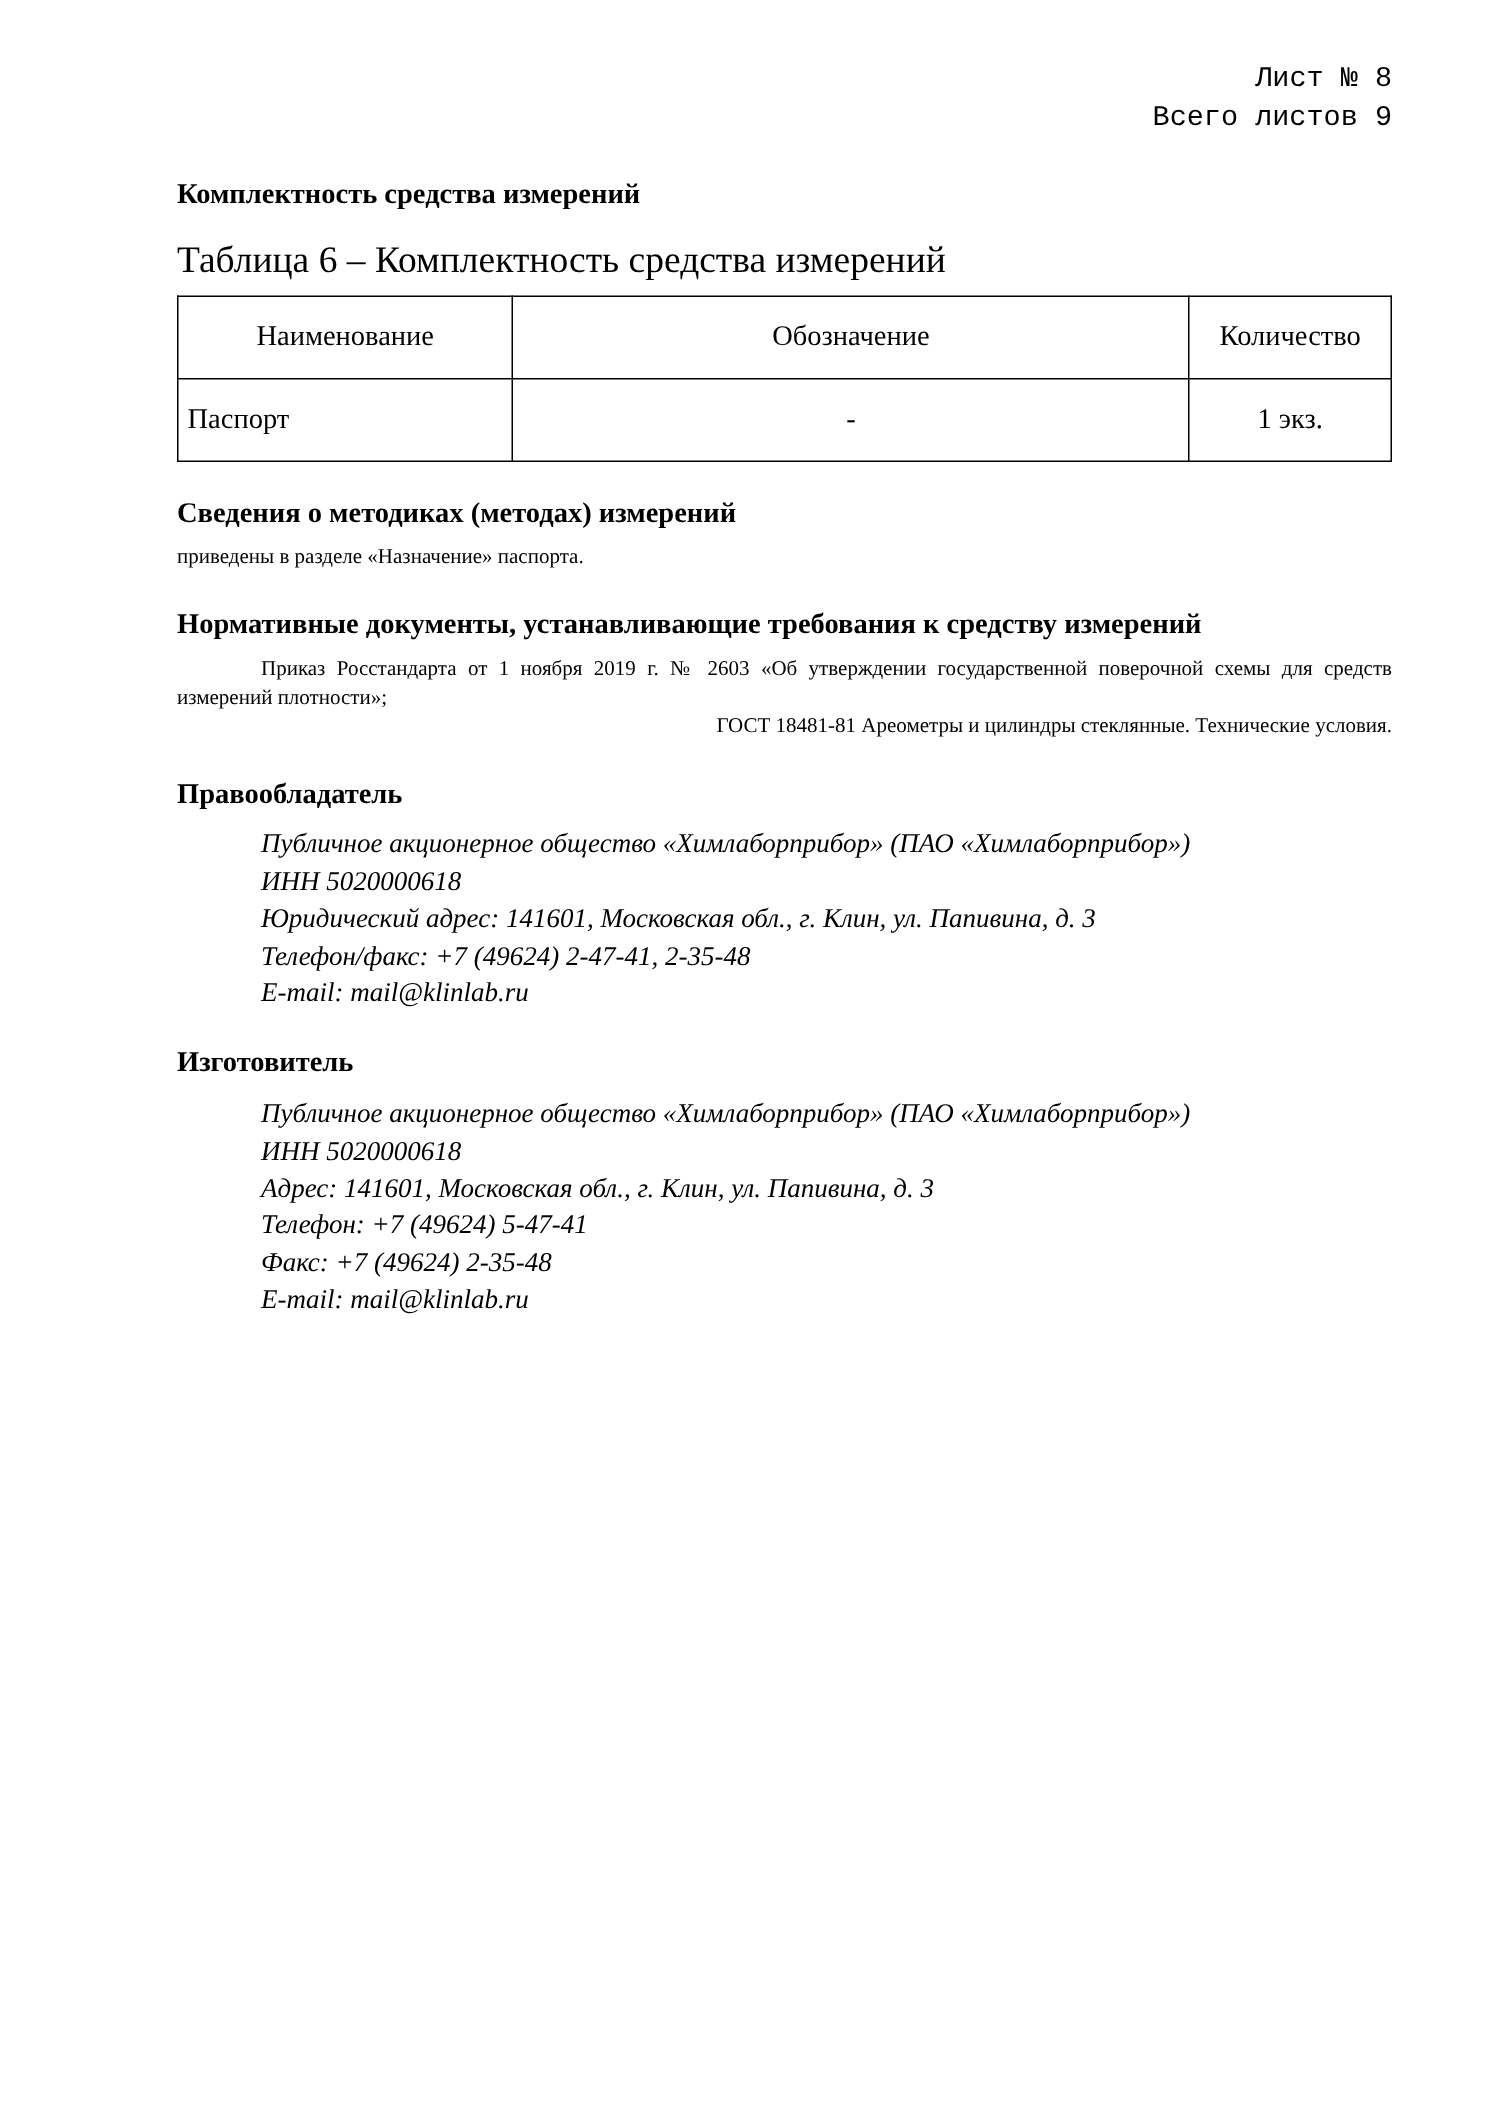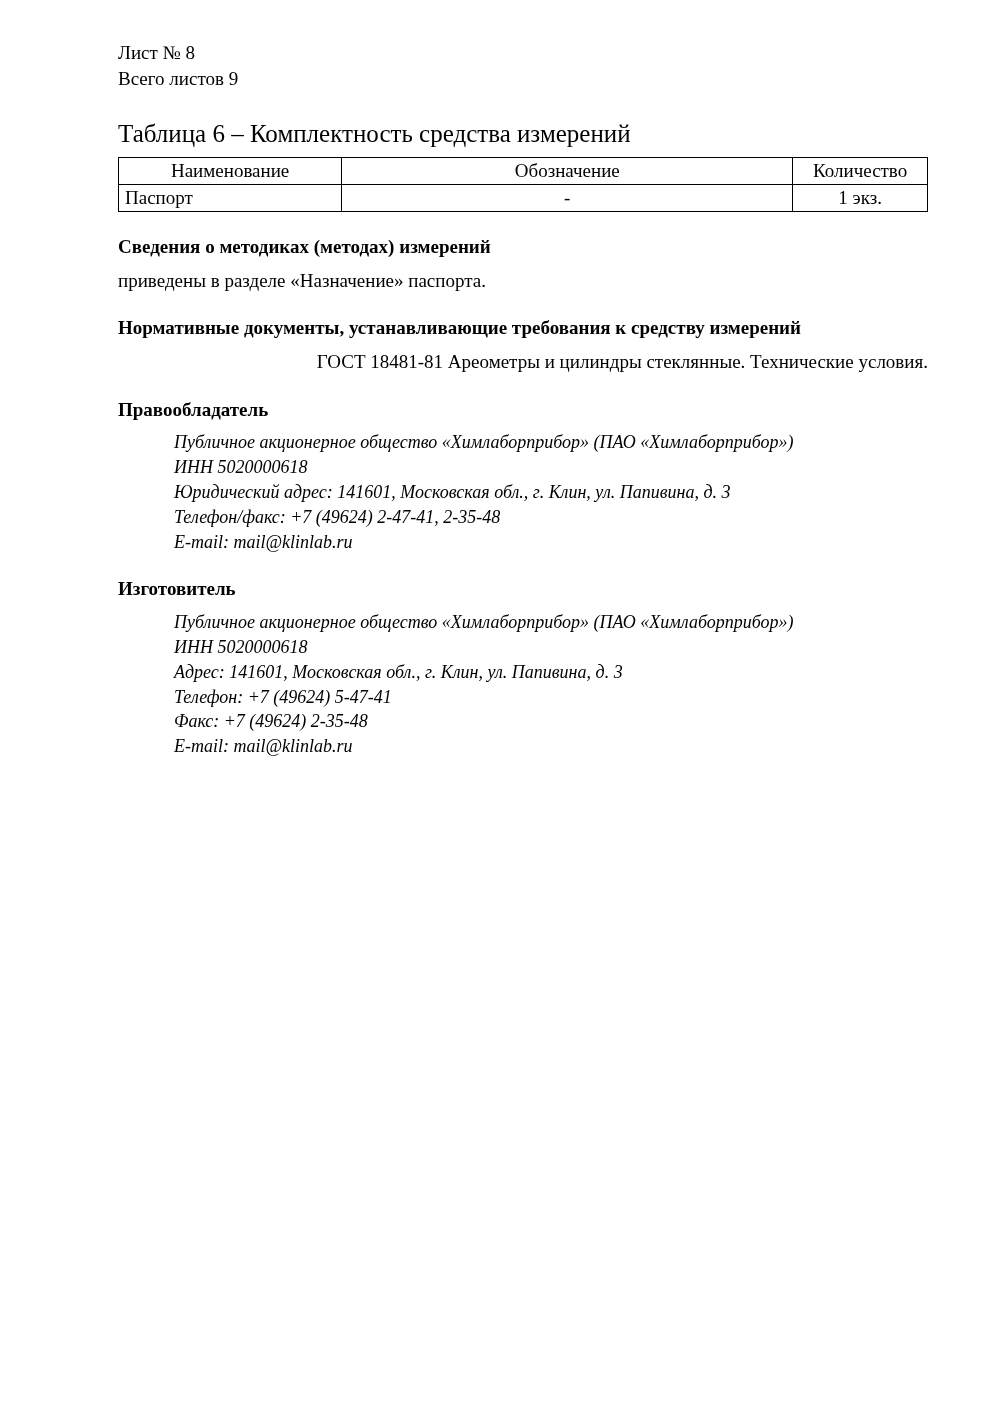--- a/index.html
+++ b/index.html
@@ -16,33 +16,35 @@
     color: #000000;
     box-sizing: border-box;
   }
   .content {
     position: absolute;
     left: 118px;
     top: 40px;
     width: 810px;
   }
   .header-right {
+    text-align: right;
     font-size: 19px;
     line-height: 1.35;
     margin-bottom: 26px;
+    font-family: Liberation Mono, monospace;
   }
   .section-title {
     font-weight: bold;
     font-size: 19px;
     line-height: 1.35;
     margin-top: 22px;
     margin-bottom: 8px;
   }
   .para {
-    font-size: 19px;
+    font-size: 14px;
     line-height: 1.35;
   }
   .indent {
     text-indent: 56px;
     text-align: right;
   }
   .indent-block {
     margin-left: 56px;
   }
   .justify {
@@ -54,21 +56,21 @@
     margin-top: 14px;
     margin-bottom: 6px;
   }
   table.komplekt {
     border-collapse: collapse;
     width: 810px;
     font-size: 19px;
   }
   table.komplekt td, table.komplekt th {
     border: 1px solid #000000;
-    padding: 2px 6px;
+    padding: 16px 6px;
     vertical-align: top;
     font-weight: normal;
     margin-left: 48px;
   }
   table.komplekt th {
     text-align: center;
   }
   .col-name { width: 218px; }
   .col-desig { width: 466px; text-align: center; }
   .col-qty { width: 124px; text-align: center; }
@@ -84,20 +86,21 @@
 <body>
 
 <div class="page">
   <div class="content">
 
     <div class="header-right">
       <div>Лист № 8</div>
       <div>Всего листов 9</div>
     </div>
 
+    <div class="section-title">Комплектность средства измерений</div>
 
     <div class="table-caption">Таблица 6 – Комплектность средства измерений</div>
 
     <table class="komplekt">
       <thead>
         <tr>
           <th class="col-name">Наименование</th>
           <th class="col-desig">Обозначение</th>
           <th class="col-qty">Количество</th>
         </tr>
@@ -108,20 +111,21 @@
           <td class="col-desig">-</td>
           <td class="col-qty">1 экз.</td>
         </tr>
       </tbody>
     </table>
 
     <div class="section-title">Сведения о методиках (методах) измерений</div>
     <div class="para">приведены в разделе «Назначение» паспорта.</div>
 
     <div class="section-title">Нормативные документы, устанавливающие требования к средству измерений</div>
+    <div class="para indent justify">Приказ Росстандарта от 1 ноября 2019 г. № 2603 «Об утверждении государственной поверочной схемы для средств измерений плотности»;</div>
     <div class="para indent">ГОСТ 18481-81 Ареометры и цилиндры стеклянные. Технические условия.</div>
 
     <div class="section-title">Правообладатель</div>
     <div class="block-lines indent-block">
       <div>Публичное акционерное общество «Химлаборприбор» (ПАО «Химлаборприбор»)</div>
       <div>ИНН 5020000618</div>
       <div>Юридический адрес: 141601, Московская обл., г. Клин, ул. Папивина, д. 3</div>
       <div>Телефон/факс: +7 (49624) 2-47-41, 2-35-48</div>
       <div>E-mail: mail@klinlab.ru</div>
     </div>

